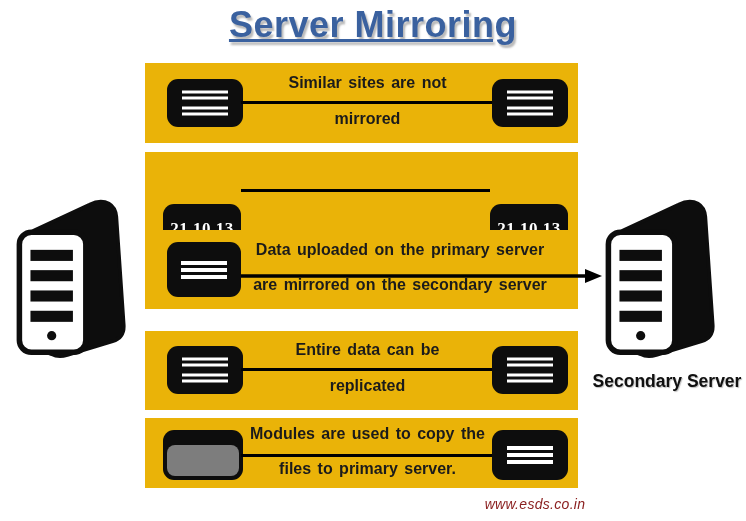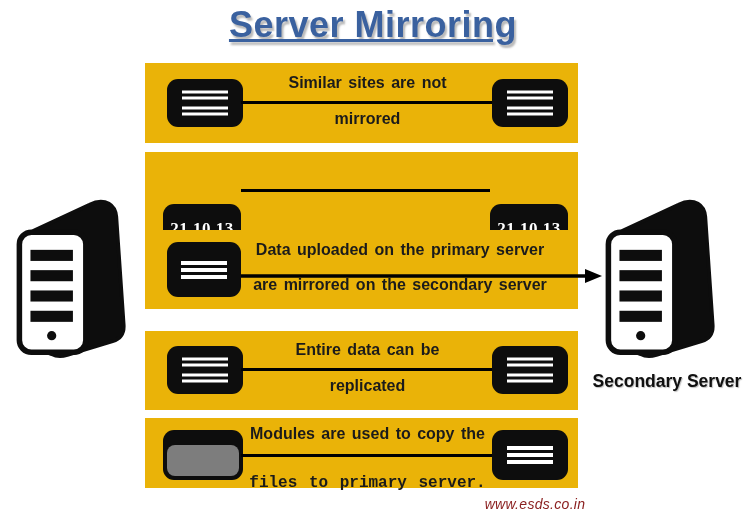--- a/index.html
+++ b/index.html
@@ -125,21 +125,21 @@
     </div>
     <div class="wire" style="left:96px;top:36px;width:251px;"></div>
     <div class="chip" style="left:347px;top:12px;width:76px;height:50px;">
       <div class="glyph-tri">
           <i></i>
           <i></i>
           <i></i>
         </div>
     </div>
     <div class="cap" style="left:96px;top:7px;width:253px;">Modules are used to copy the</div>
-    <div class="cap" style="left:96px;top:56px;width:253px;font-family:Liberation Mono, monospace;">files to primary server.</div>
+    <div class="cap" style="left:96px;top:42px;width:253px;">files to primary server.</div>
   </div>
 
   <svg class="abs" style="left:12px;top:197px;" width="120" height="162" viewBox="0 0 130 175">
     <path d="M 18 48 Q 16 40 24 36 L 84 8 Q 96 2 105 7 Q 112 11 113 21 L 121 138 Q 122 152 109 156 L 60 171 Q 50 174 43 170 L 22 162 Z" fill="#0d0d0d" stroke="#0d0d0d" stroke-width="4" stroke-linejoin="round"></path>
     <rect x="8" y="38" width="72" height="130" rx="13" fill="#ffffff" stroke="#0d0d0d" stroke-width="6"></rect>
     <rect x="20" y="57" width="46" height="12" fill="#0d0d0d"></rect>
     <rect x="20" y="79" width="46" height="12" fill="#0d0d0d"></rect>
     <rect x="20" y="101" width="46" height="12" fill="#0d0d0d"></rect>
     <rect x="20" y="123" width="46" height="12" fill="#0d0d0d"></rect>
     <circle cx="43" cy="150" r="5" fill="#0d0d0d"></circle>

